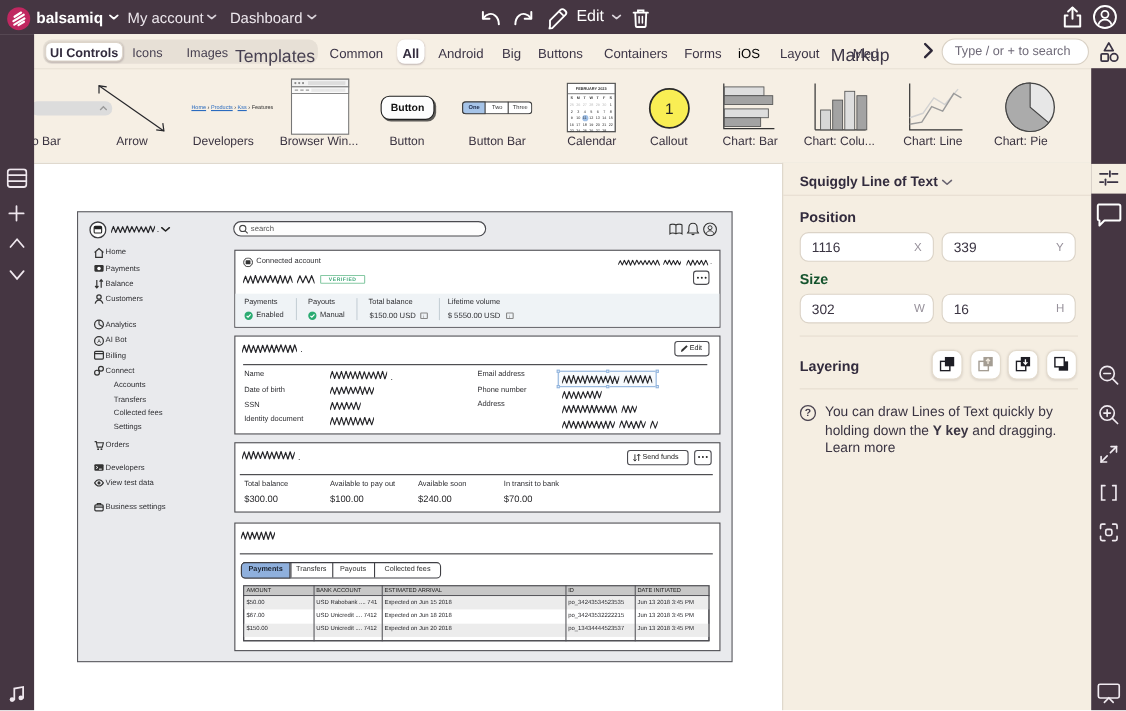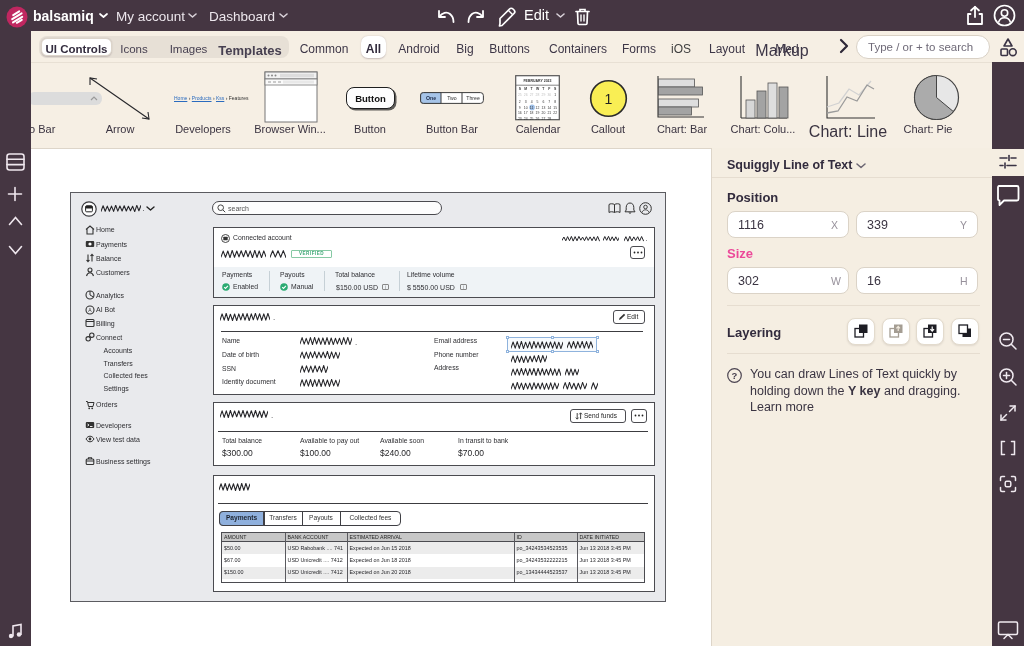--- a/index.html
+++ b/index.html
@@ -61,30 +61,30 @@
 <circle cx="11.5" cy="11.5" r="10" fill="none" stroke="#fff" stroke-width="1.7"></circle>
 <circle cx="11.5" cy="9" r="3.2" fill="none" stroke="#fff" stroke-width="1.6"></circle>
 <path d="M5.5,18.5 C6.5,15 9,13.8 11.5,13.8 C14,13.8 16.5,15 17.5,18.5" fill="none" stroke="#fff" stroke-width="1.6"></path>
 </svg>
 <div class="abs" style="left:31px;top:31px;width:993px;height:31px;background:#f6efe4"></div>
 <div class="abs" style="left:39px;top:36px;width:250px;height:22px;background:#e7e0d6;border-radius:8px"></div>
 <div class="abs" style="left:41px;top:38px;width:71px;height:18px;background:#fff;border:0.5px solid #ddd5ca;border-radius:6px;box-shadow:0 0.5px 1.5px rgba(60,40,60,.22)"></div>
 <div style="position:absolute;left:76.5px;top:43.5px;transform:translateX(-50%);font-size:11.5px;color:#332c3e;font-weight:700;white-space:nowrap;line-height:1;">UI Controls</div>
 <div style="position:absolute;left:134px;top:43.5px;transform:translateX(-50%);font-size:11.5px;color:#474051;font-weight:500;white-space:nowrap;line-height:1;">Icons</div>
 <div style="position:absolute;left:188.5px;top:43.5px;transform:translateX(-50%);font-size:11.5px;color:#474051;font-weight:500;white-space:nowrap;line-height:1;">Images</div>
-<div style="position:absolute;left:250px;top:43.5px;transform:translateX(-50%);font-size:13px;color:#474051;font-weight:700;white-space:nowrap;line-height:1;">Templates</div>
+<div style="position:absolute;left:250px;top:43.5px;transform:translateX(-50%);font-size:16px;color:#474051;font-weight:400;white-space:nowrap;line-height:1;">Templates</div>
 <div style="position:absolute;left:324px;top:43px;transform:translateX(-50%);font-size:12px;color:#3d3647;font-weight:500;white-space:nowrap;line-height:1;">Common</div>
 <div class="abs" style="left:361px;top:36px;width:25px;height:22px;background:#fff;border-radius:7px;box-shadow:0 0.5px 1.5px rgba(60,40,60,.25)"></div>
 <div style="position:absolute;left:373.5px;top:43px;transform:translateX(-50%);font-size:12px;color:#332c3e;font-weight:700;white-space:nowrap;line-height:1;">All</div>
 <div style="position:absolute;left:419px;top:43px;transform:translateX(-50%);font-size:12px;color:#3d3647;font-weight:500;white-space:nowrap;line-height:1;">Android</div>
 <div style="position:absolute;left:465px;top:43px;transform:translateX(-50%);font-size:12px;color:#3d3647;font-weight:500;white-space:nowrap;line-height:1;">Big</div>
 <div style="position:absolute;left:509.5px;top:43px;transform:translateX(-50%);font-size:12px;color:#3d3647;font-weight:500;white-space:nowrap;line-height:1;">Buttons</div>
 <div style="position:absolute;left:578px;top:43px;transform:translateX(-50%);font-size:12px;color:#3d3647;font-weight:500;white-space:nowrap;line-height:1;">Containers</div>
 <div style="position:absolute;left:639px;top:43px;transform:translateX(-50%);font-size:12px;color:#3d3647;font-weight:500;white-space:nowrap;line-height:1;">Forms</div>
-<div style="position:absolute;left:681px;top:43px;transform:translateX(-50%);font-size:12px;color:#404040;font-weight:500;white-space:nowrap;line-height:1;">iOS</div>
+<div style="position:absolute;left:681px;top:43px;transform:translateX(-50%);font-size:12px;color:#000000;font-weight:500;white-space:nowrap;line-height:1;">iOS</div>
 <div style="position:absolute;left:727px;top:43px;transform:translateX(-50%);font-size:12px;color:#3d3647;font-weight:500;white-space:nowrap;line-height:1;">Layout</div>
 <div style="position:absolute;left:782px;top:43px;transform:translateX(-50%);font-size:16px;color:#3d3647;font-weight:500;white-space:nowrap;line-height:1;">Markup</div>
 <div style="position:absolute;left:787px;top:43px;transform:translateX(-50%);font-size:12px;color:#3d3647;font-weight:500;white-space:nowrap;line-height:1;">Med</div>
 <svg class="abs" style="left:838px;top:38px" width="12" height="16" viewBox="0 0 12 16">
 <path d="M3,2 L9,8 L3,14" fill="none" stroke="#2e2838" stroke-width="2.2" stroke-linecap="round" stroke-linejoin="round"></path>
     </svg>
 <div class="abs" style="left:856px;top:35px;width:134px;height:24px;background:#fff;border:1px solid #d9d1c5;border-radius:13px"></div>
 <div style="position:absolute;left:868px;top:41.5px;font-size:11.5px;color:#6f6a78;font-weight:400;letter-spacing:normal;white-space:nowrap;line-height:1;">Type / or + to search</div>
 <svg class="abs" style="left:996px;top:37px" width="24" height="22" viewBox="0 0 24 22">
 <path d="M12,2 L16,9 L8,9 Z" fill="none" stroke="#3a3344" stroke-width="1.6" stroke-linejoin="round"></path>
@@ -199,21 +199,21 @@
 <rect x="18" y="16" width="9" height="27" fill="#a3a3a3" stroke="#555" stroke-width="0.8"></rect>
 <rect x="29" y="8" width="9" height="35" fill="#dedede" stroke="#555" stroke-width="0.8"></rect>
 <rect x="40" y="12" width="9" height="31" fill="#a3a3a3" stroke="#555" stroke-width="0.8"></rect>
 </svg>
 <div style="position:absolute;left:763px;top:123.5px;transform:translateX(-50%);font-size:11px;color:#3a3340;font-weight:400;white-space:nowrap;line-height:1;">Chart: Colu...</div>
 <svg class="abs" style="left:825px;top:75px" width="52" height="45" viewBox="0 0 52 45">
 <path d="M2,1 L2,43 L50,43" fill="none" stroke="#333" stroke-width="1.1"></path>
 <path d="M2,32 L14,28 L24,14 L34,20 L46,6" fill="none" stroke="#d2d2d2" stroke-width="1.3"></path>
 <path d="M2,38 L13,36 L22,22 L32,26 L42,10 L49,14" fill="none" stroke="#9b9b9b" stroke-width="1.3"></path>
 </svg>
-<div style="position:absolute;left:848px;top:123.5px;transform:translateX(-50%);font-size:16px;color:#3a3340;font-weight:400;white-space:nowrap;line-height:1;">Chart: Line</div>
+<div style="position:absolute;left:848px;top:123.5px;transform:translateX(-50%);font-size:11px;color:#3a3340;font-weight:400;white-space:nowrap;line-height:1;">Chart: Line</div>
 <svg class="abs" style="left:913px;top:74px" width="47" height="47" viewBox="0 0 47 47">
 <circle cx="23.5" cy="23.5" r="22" fill="#e7e7e7" stroke="#444" stroke-width="1.2"></circle>
 <path d="M23.5,23.5 L23.5,1.5 A22,22 0 1,0 40.4,37.6 Z" fill="#ababab" stroke="#444" stroke-width="1"></path>
 </svg>
 <div style="position:absolute;left:928px;top:123.5px;transform:translateX(-50%);font-size:11px;color:#3a3340;font-weight:400;white-space:nowrap;line-height:1;">Chart: Pie</div>
 <div class="abs" style="left:31px;top:148px;width:680px;height:498px;background:#ffffff"></div>
 <div class="abs" style="left:31px;top:148px;width:993px;height:1px;background:#ddd5c9"></div>
 <div class="abs" style="left:70px;top:192px;width:596px;height:410px;background:#e9eaed;border:1px solid #5b5b60"></div>
 <svg class="abs" style="left:81px;top:200.5px" width="16" height="16" viewBox="0 0 16 16">
 <circle cx="8" cy="8" r="7.2" fill="#fdfdfd" stroke="#3a3a3e" stroke-width="1.2"></circle>
@@ -501,21 +501,21 @@
       <path d="M1,1 L5.0,4.5 L9,1" fill="none" stroke="#6b6572" stroke-width="1.5" stroke-linecap="round" stroke-linejoin="round"></path>
     </svg>
 <div class="abs" style="left:712px;top:176.5px;width:280px;height:1px;background:#e6ddd0"></div>
 <div style="position:absolute;left:727px;top:190.5px;font-size:13px;color:#322b3d;font-weight:700;letter-spacing:normal;white-space:nowrap;line-height:1;">Position</div>
 <div class="abs" style="left:727px;top:211px;width:122px;height:27px;background:#fff;border:1px solid #dbd3c7;border-radius:8px"></div>
 <div style="position:absolute;left:738px;top:218.5px;font-size:12.5px;color:#3a3442;font-weight:400;letter-spacing:normal;white-space:nowrap;line-height:1;">1116</div>
 <div class="abs" style="left:831px;top:219.5px;font-size:10.5px;color:#97919b;line-height:1">X</div>
 <div class="abs" style="left:856px;top:211px;width:122px;height:27px;background:#fff;border:1px solid #dbd3c7;border-radius:8px"></div>
 <div style="position:absolute;left:867px;top:218.5px;font-size:12.5px;color:#3a3442;font-weight:400;letter-spacing:normal;white-space:nowrap;line-height:1;">339</div>
 <div class="abs" style="left:960px;top:219.5px;font-size:10.5px;color:#97919b;line-height:1">Y</div>
-<div style="position:absolute;left:727px;top:247px;font-size:13px;color:#ec4899;font-weight:700;letter-spacing:normal;white-space:nowrap;line-height:1;">Size</div>
+<div style="position:absolute;left:727px;top:247px;font-size:13px;color:#14532d;font-weight:700;letter-spacing:normal;white-space:nowrap;line-height:1;">Size</div>
 <div class="abs" style="left:727px;top:267px;width:122px;height:27px;background:#fff;border:1px solid #dbd3c7;border-radius:8px"></div>
 <div style="position:absolute;left:738px;top:274.5px;font-size:12.5px;color:#3a3442;font-weight:400;letter-spacing:normal;white-space:nowrap;line-height:1;">302</div>
 <div class="abs" style="left:831px;top:275.5px;font-size:10.5px;color:#97919b;line-height:1">W</div>
 <div class="abs" style="left:856px;top:267px;width:122px;height:27px;background:#fff;border:1px solid #dbd3c7;border-radius:8px"></div>
 <div style="position:absolute;left:867px;top:274.5px;font-size:12.5px;color:#3a3442;font-weight:400;letter-spacing:normal;white-space:nowrap;line-height:1;">16</div>
 <div class="abs" style="left:960px;top:275.5px;font-size:10.5px;color:#97919b;line-height:1">H</div>
 <div class="abs" style="left:727px;top:305px;width:253px;height:1px;background:#e6ddd0"></div>
 <div style="position:absolute;left:727px;top:325.5px;font-size:13px;color:#322b3d;font-weight:700;letter-spacing:normal;white-space:nowrap;line-height:1;">Layering</div>
 <div class="abs" style="left:847px;top:317.5px;width:28px;height:27px;background:#fff;border:1px solid #e3dbcd;border-radius:8px;box-shadow:0 1px 2px rgba(80,60,60,.13)"></div>
 <svg class="abs" style="left:854px;top:324px" width="14" height="14" viewBox="0 0 14 14">

